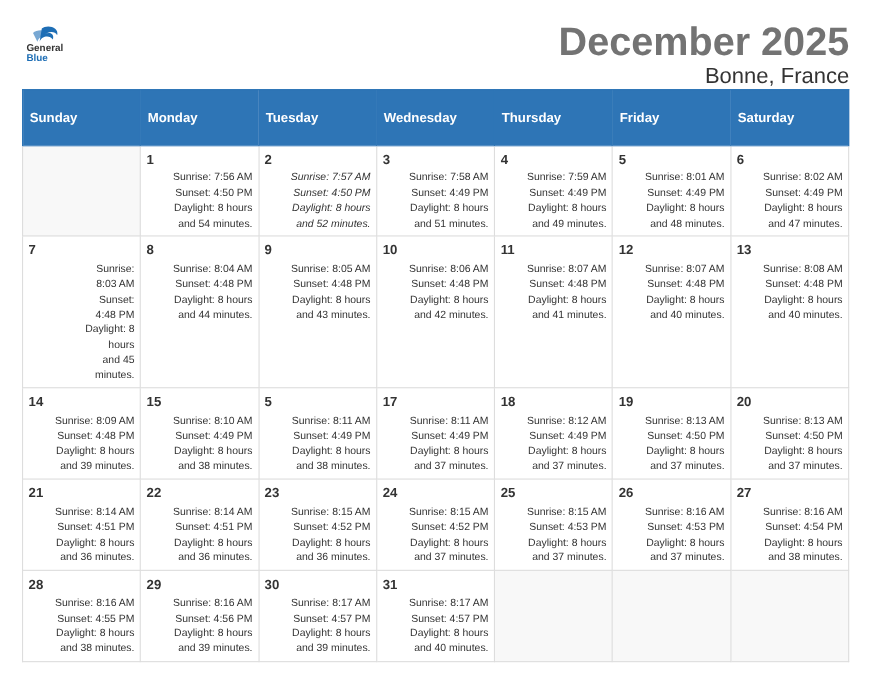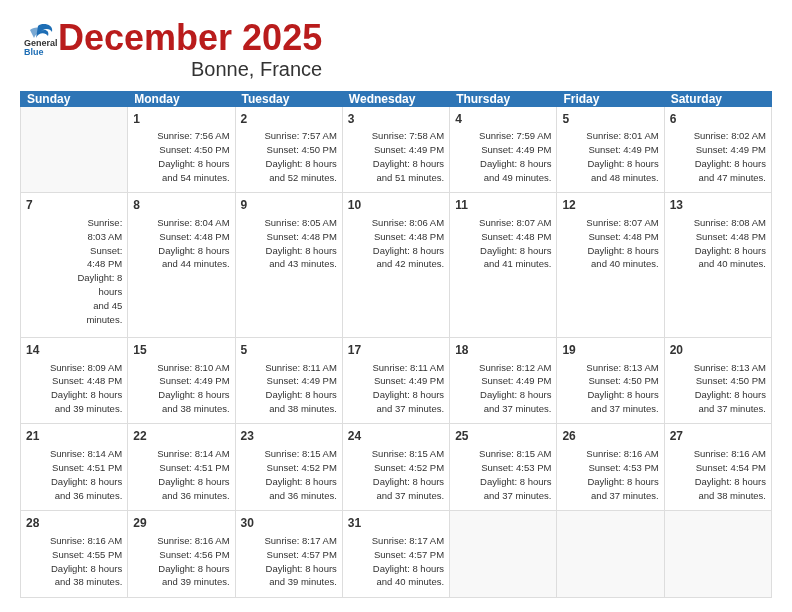--- a/index.html
+++ b/index.html
@@ -13,48 +13,48 @@
     }
     .page {
       width: 792px;
       height: 612px;
       padding: 18px 20px 14px 20px;
       display: flex;
       flex-direction: column;
     }
     .header {
       display: flex;
+      justify-content: space-between;
       align-items: flex-start;
-      margin-bottom: 10px;
     }
     .title-block {
       text-align: right;
     }
     .month-title {
       font-size: 36px;
       font-weight: bold;
-      color: #b91c1c;
+      color: #737373;
       line-height: 1.1;
     }
     .location {
       font-size: 20px;
       color: #333;
       font-weight: normal;
     }
     .calendar {
       flex: 1;
       border-collapse: collapse;
       width: 100%;
       table-layout: fixed;
     }
     .calendar th {
       background-color: #2e75b6;
       color: #fff;
       text-align: left;
-      padding: 0 6px;
+      padding: 18px 6px;
       font-size: 12px;
       font-weight: bold;
       border: 1px solid #2e75b6;
     }
     .calendar td {
       border: 1px solid #ddd;
       vertical-align: top;
       padding: 4px 5px;
       height: 78px;
       background: #fff;
@@ -122,21 +122,21 @@
           <td class="empty"></td>
           <td>
             <span class="day-number">1</span>
             <div class="cell-info" style="white-space: pre-line;">Sunrise: 7:56 AM
 Sunset: 4:50 PM
 Daylight: 8 hours
 and 54 minutes.</div>
           </td>
           <td>
             <span class="day-number">2</span>
-            <div class="cell-info" style="white-space: pre-line;">Sunrise: 7:57 AM
+            <div class="cell-info" style="white-space: pre-line; font-style: italic;">Sunrise: 7:57 AM
 Sunset: 4:50 PM
 Daylight: 8 hours
 and 52 minutes.</div>
           </td>
           <td>
             <span class="day-number">3</span>
             <div class="cell-info" style="white-space: pre-line;">Sunrise: 7:58 AM
 Sunset: 4:49 PM
 Daylight: 8 hours
 and 51 minutes.</div>

